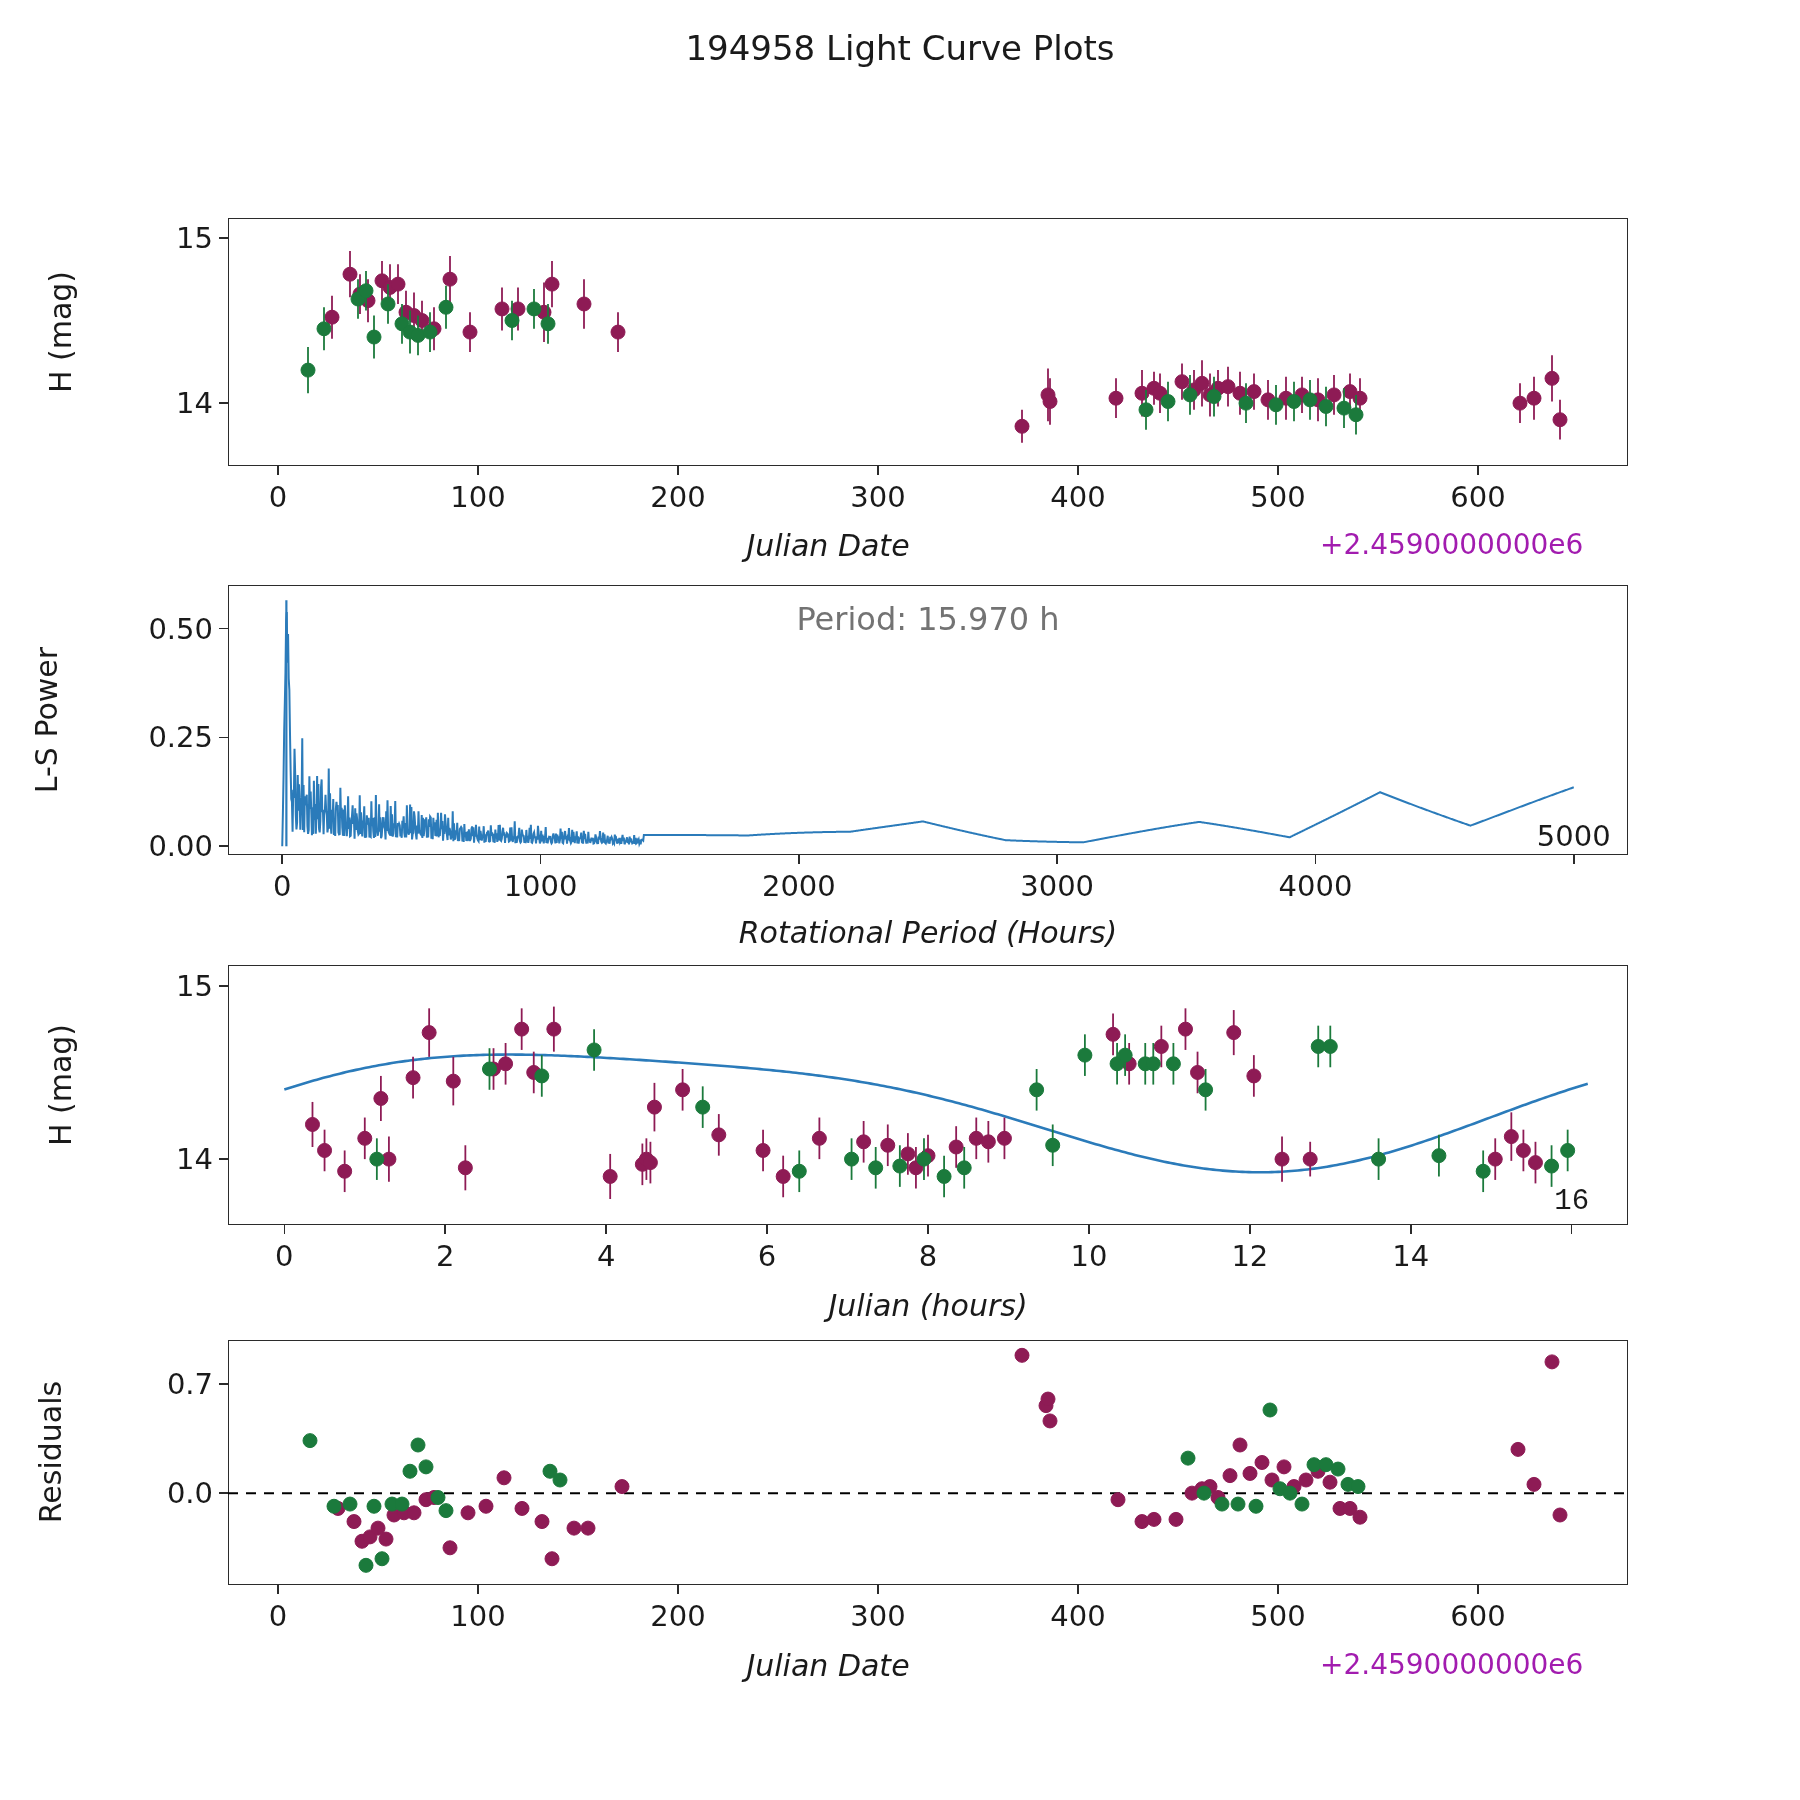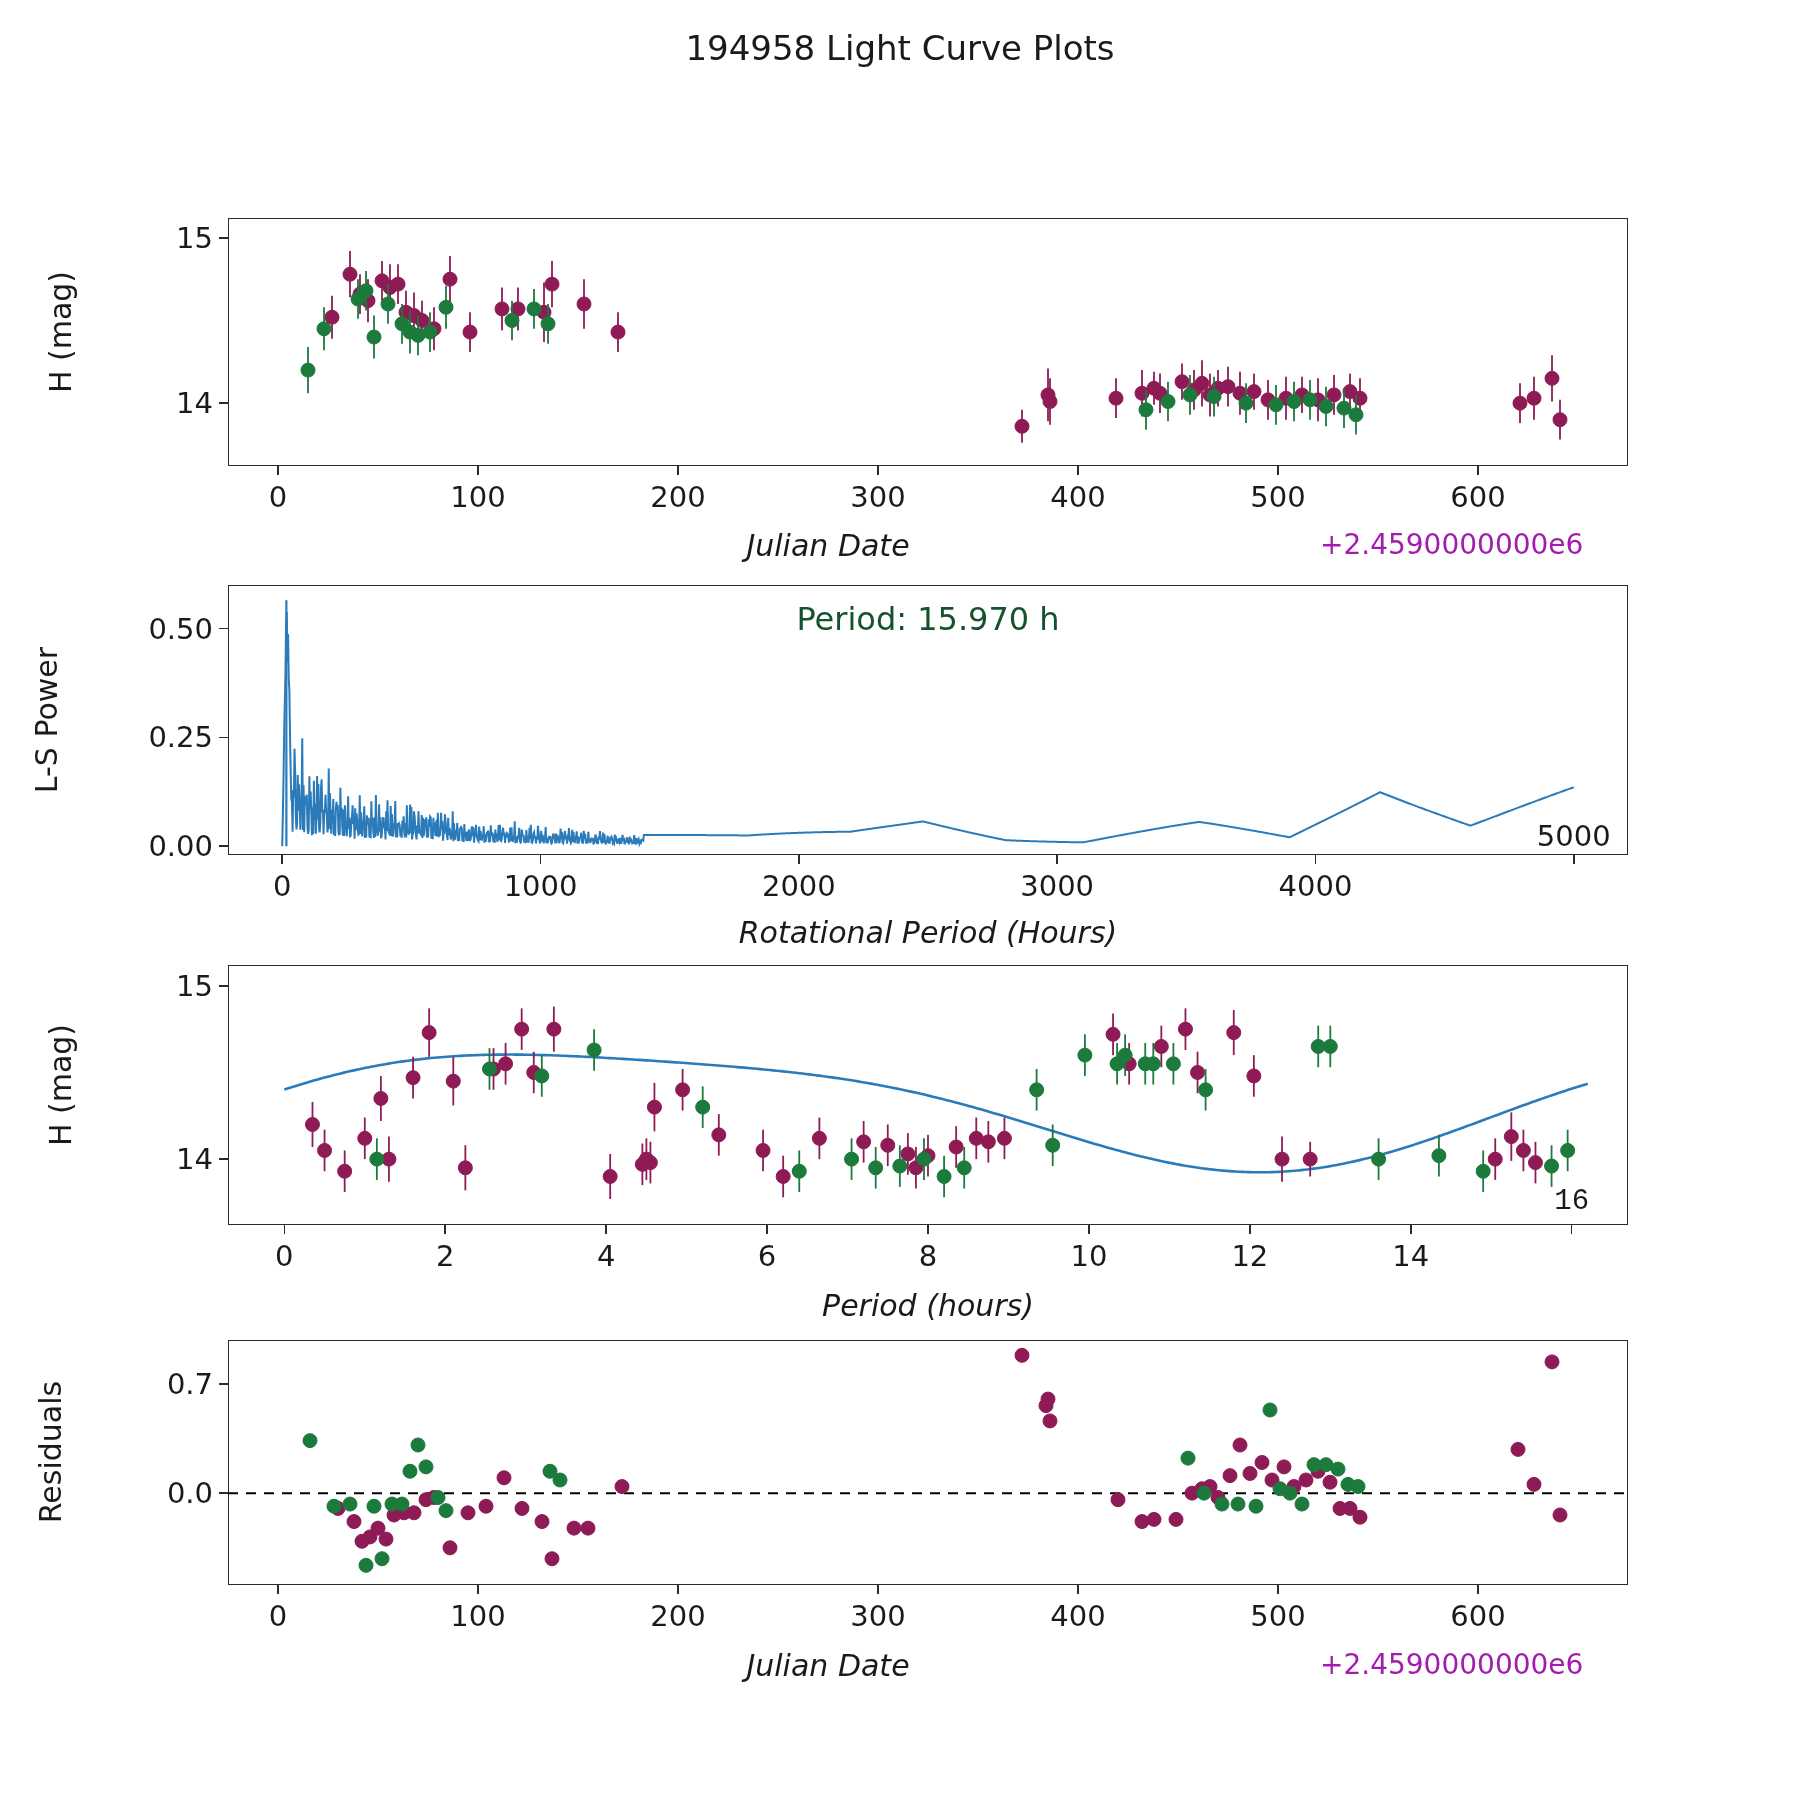--- a/index.html
+++ b/index.html
@@ -86,21 +86,21 @@
   }
   .tickmark-y {
     position: absolute;
     height: 1.6px;
     width: 9px;
     background: #2b2b2b;
   }
   .annot {
     position: absolute;
     font-size: 32px;
-    color: #14532d;
+    color: #737373;
     white-space: nowrap;
   }
   svg.overlay {
     position: absolute;
     left: 0;
     top: 0;
     overflow: visible;
   }
 </style>
 </head>
@@ -520,21 +520,21 @@
 
   <div class="ylabel" style="left:60px; top:332px; width:200px; transform:translate(-50%,-50%) rotate(-90deg); text-align:center;">H (mag)</div>
   <div class="xlabel" style="left:828px; top:528px; transform:translateX(-50%);">Julian Date</div>
   <div class="offset-label" style="left:1320px; top:528px;">+2.4590000000e6</div>
 
   <div class="ylabel" style="left:46px; top:720px; width:260px; transform:translate(-50%,-50%) rotate(-90deg); text-align:center;">L-S Power</div>
   <div class="xlabel" style="left:928px; top:915px; transform:translateX(-50%);">Rotational Period (Hours)</div>
   <div class="annot" style="left:928px; top:600px; transform:translateX(-50%);">Period: 15.970 h</div>
 
   <div class="ylabel" style="left:60px; top:1085px; width:200px; transform:translate(-50%,-50%) rotate(-90deg); text-align:center;">H (mag)</div>
-  <div class="xlabel" style="left:928px; top:1288px; transform:translateX(-50%);">Period (hours)</div>
+  <div class="xlabel" style="left:928px; top:1288px; transform:translateX(-50%);">Julian (hours)</div>
 
   <div class="ylabel" style="left:50px; top:1452px; width:260px; transform:translate(-50%,-50%) rotate(-90deg); text-align:center;">Residuals</div>
   <div class="xlabel" style="left:828px; top:1648px; transform:translateX(-50%);">Julian Date</div>
   <div class="offset-label" style="left:1320px; top:1648px;">+2.4590000000e6</div>
 
   <div id="ticks-layer">
       <div class="tickmark-x" style="left: 277.2px; top: 466px;"></div>
       <div class="tick-x" style="left: 278px; top: 480px;">0</div>
       <div class="tickmark-x" style="left: 477.2px; top: 466px;"></div>
       <div class="tick-x" style="left: 478px; top: 480px;">100</div>

